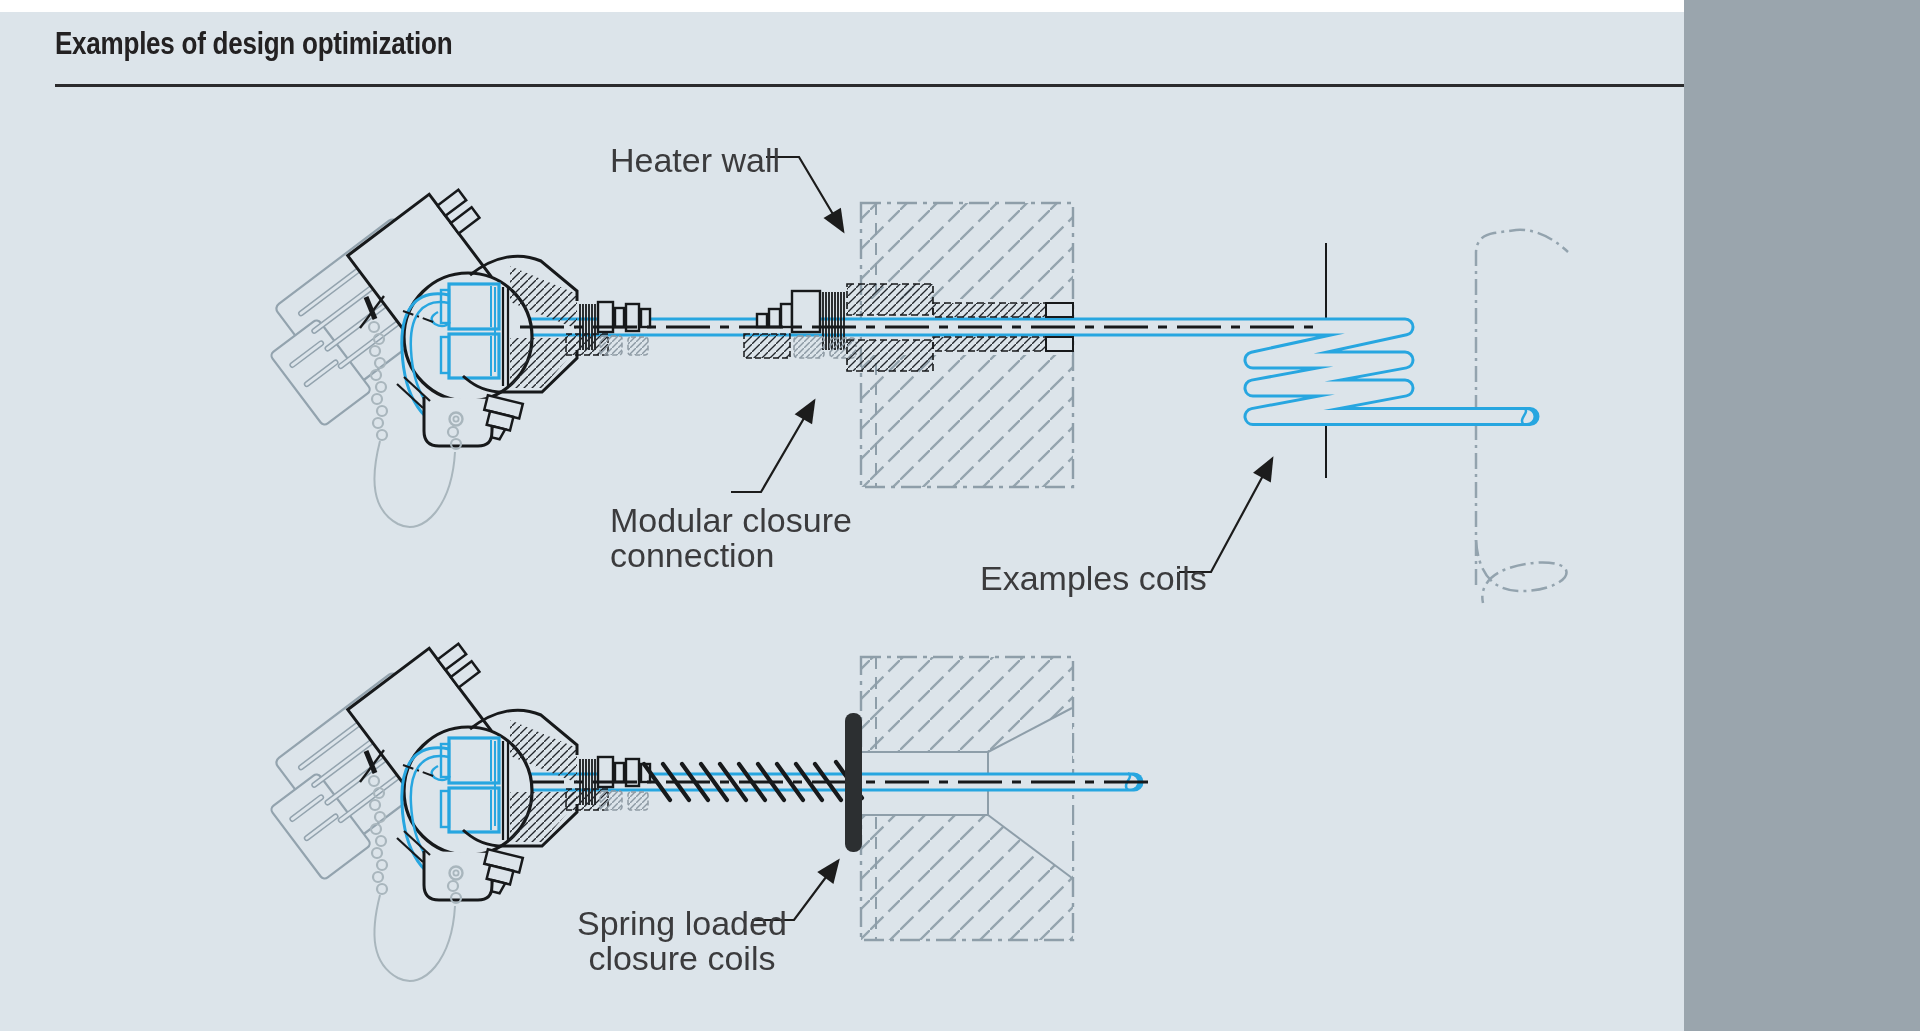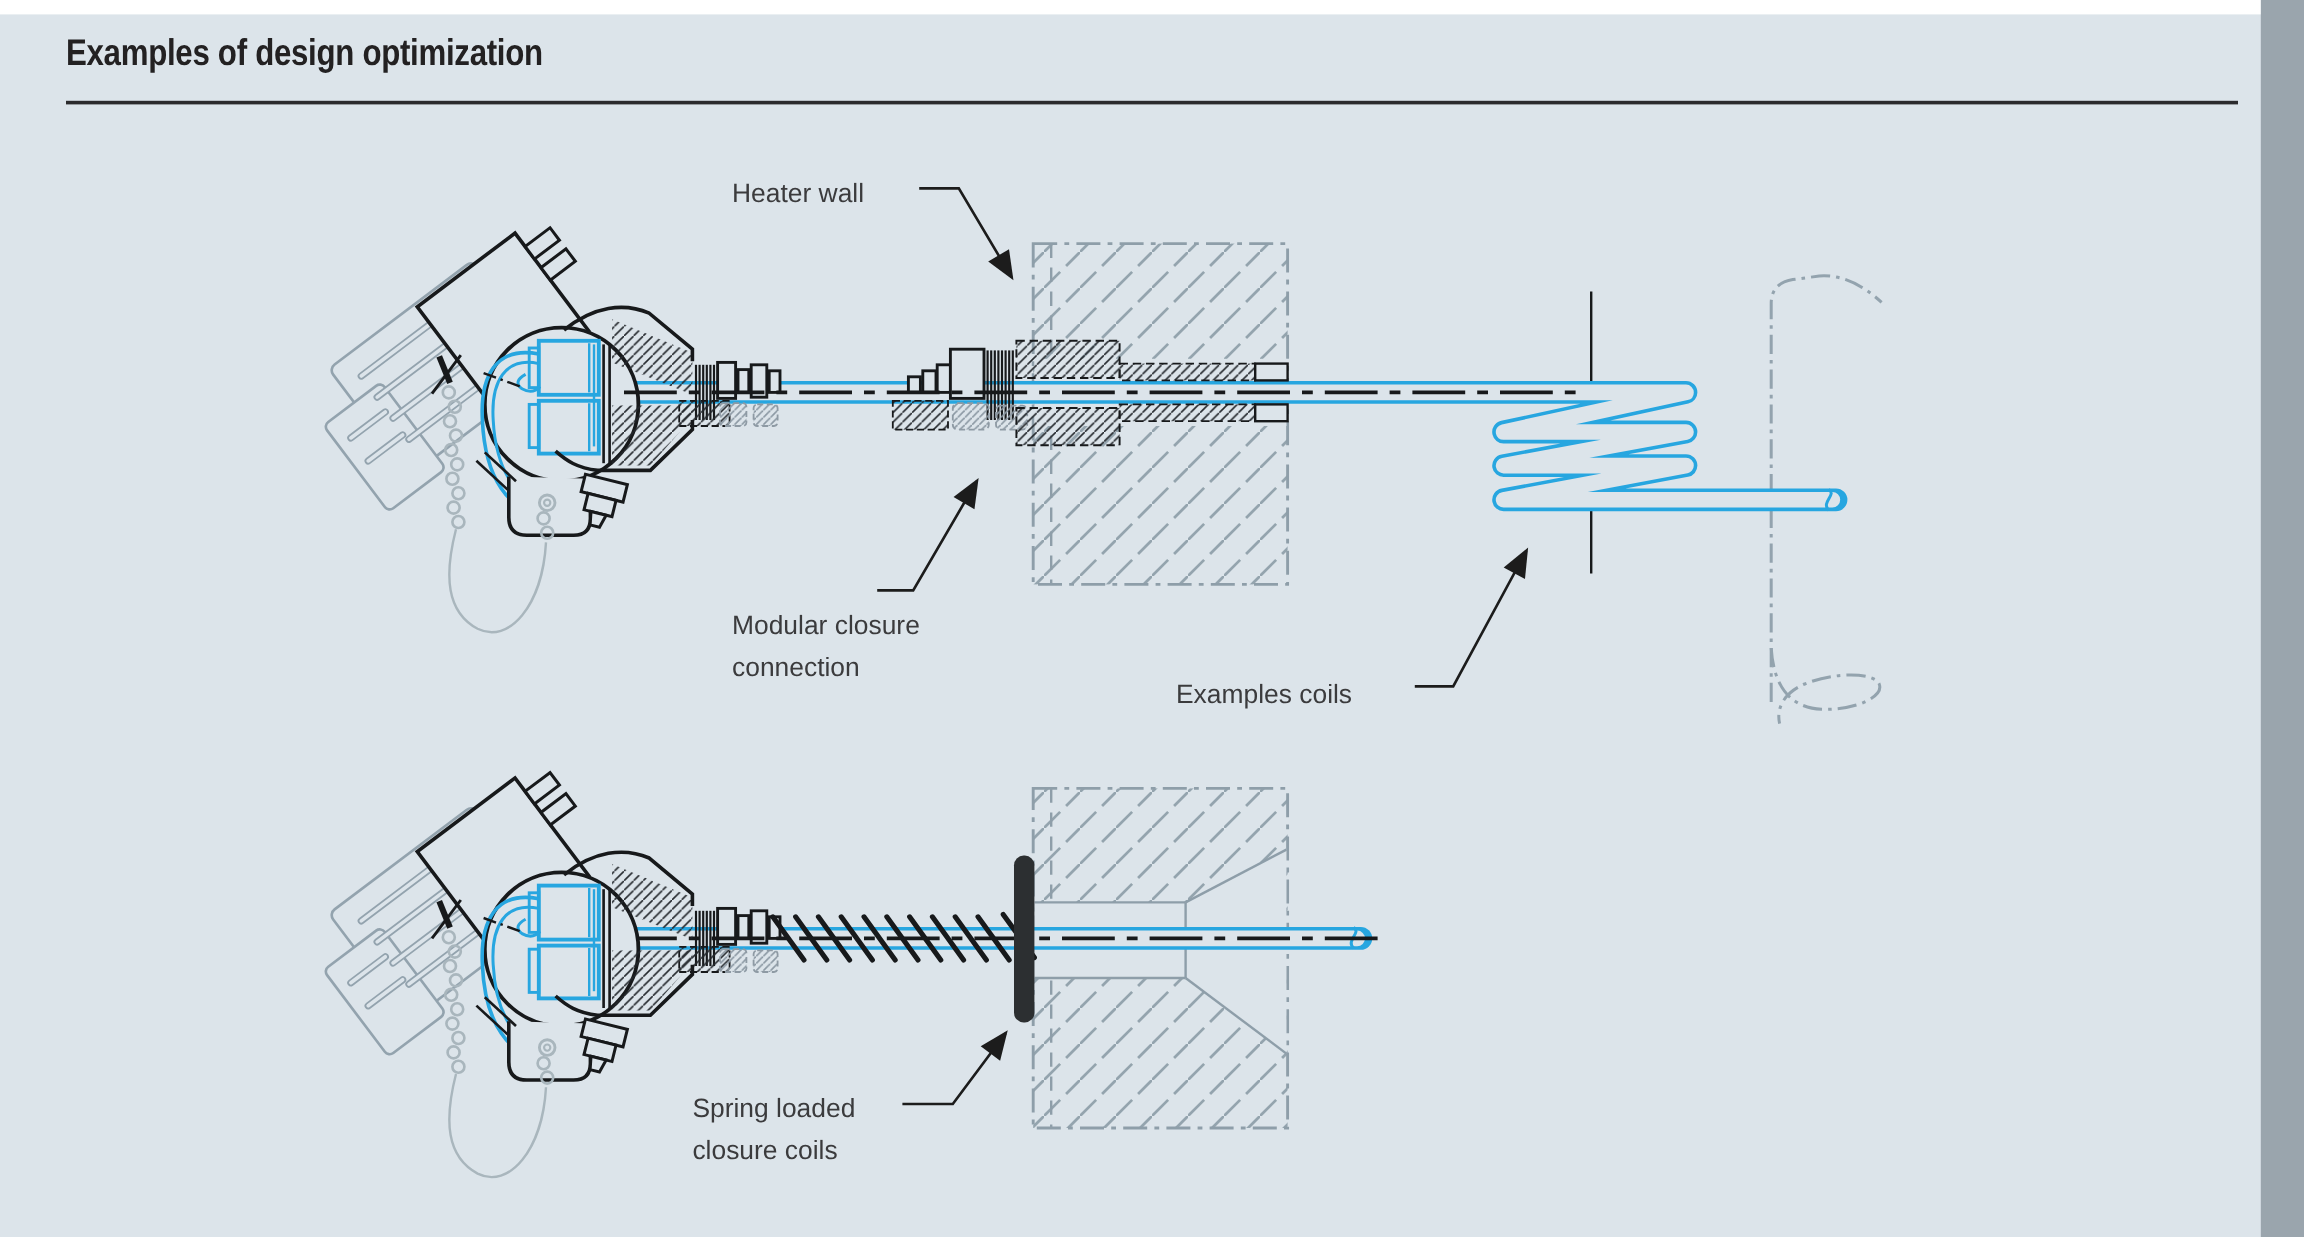--- a/index.html
+++ b/index.html
@@ -1,22 +1,22 @@
 <!DOCTYPE html>
 <html><head>
 <meta charset="utf-8">
 <style>
   html,body{margin:0;padding:0;background:#9aa5ad;}
-  .page{position:relative;width:1884px;height:1031px;background:#dce4ea;overflow:hidden;
+  .page{position:relative;width:1684px;height:1031px;background:#dce4ea;overflow:hidden;
         font-family:"Liberation Sans",sans-serif;}
   .topstrip{position:absolute;top:0;left:0;width:100%;height:12px;background:#ffffff;}
   .title{position:absolute;left:55px;top:26px;font-size:31px;font-weight:700;color:#232122;
          letter-spacing:-.3px;white-space:nowrap;transform:scaleX(.84);transform-origin:left center;}
   .rule{position:absolute;left:55px;top:84px;width:1810px;height:3px;background:#2b2b2d;}
-  .lbl{position:absolute;color:#3b3b3d;font-size:22px;line-height:35px;white-space:nowrap;}
+  .lbl{position:absolute;color:#3b3b3d;font-size:34px;line-height:35px;white-space:nowrap;}
   .lbl div{white-space:nowrap;}
   svg.canvas{position:absolute;left:0;top:0;}
 </style>
 </head>
 <body>
 
 <div class="page">
   <div class="topstrip"></div>
   <div class="title">Examples of design optimization</div>
   <div class="rule"></div>
@@ -265,17 +265,17 @@
   <div class="lbl" style="left:610px;top:143px;">
     <div>Heater wall</div>
   </div>
   <div class="lbl" style="left:610px;top:503px;">
     <div>Modular closure</div>
     <div>connection</div>
   </div>
   <div class="lbl" style="left:980px;top:561px;">
     <div>Examples coils</div>
   </div>
-  <div class="lbl" style="left:577px;top:906px;">
+  <div class="lbl" style="left:577px;top:906px;text-align:center;">
     <div>Spring loaded</div>
     <div>closure coils</div>
   </div>
 </div>
 
 </body></html>

